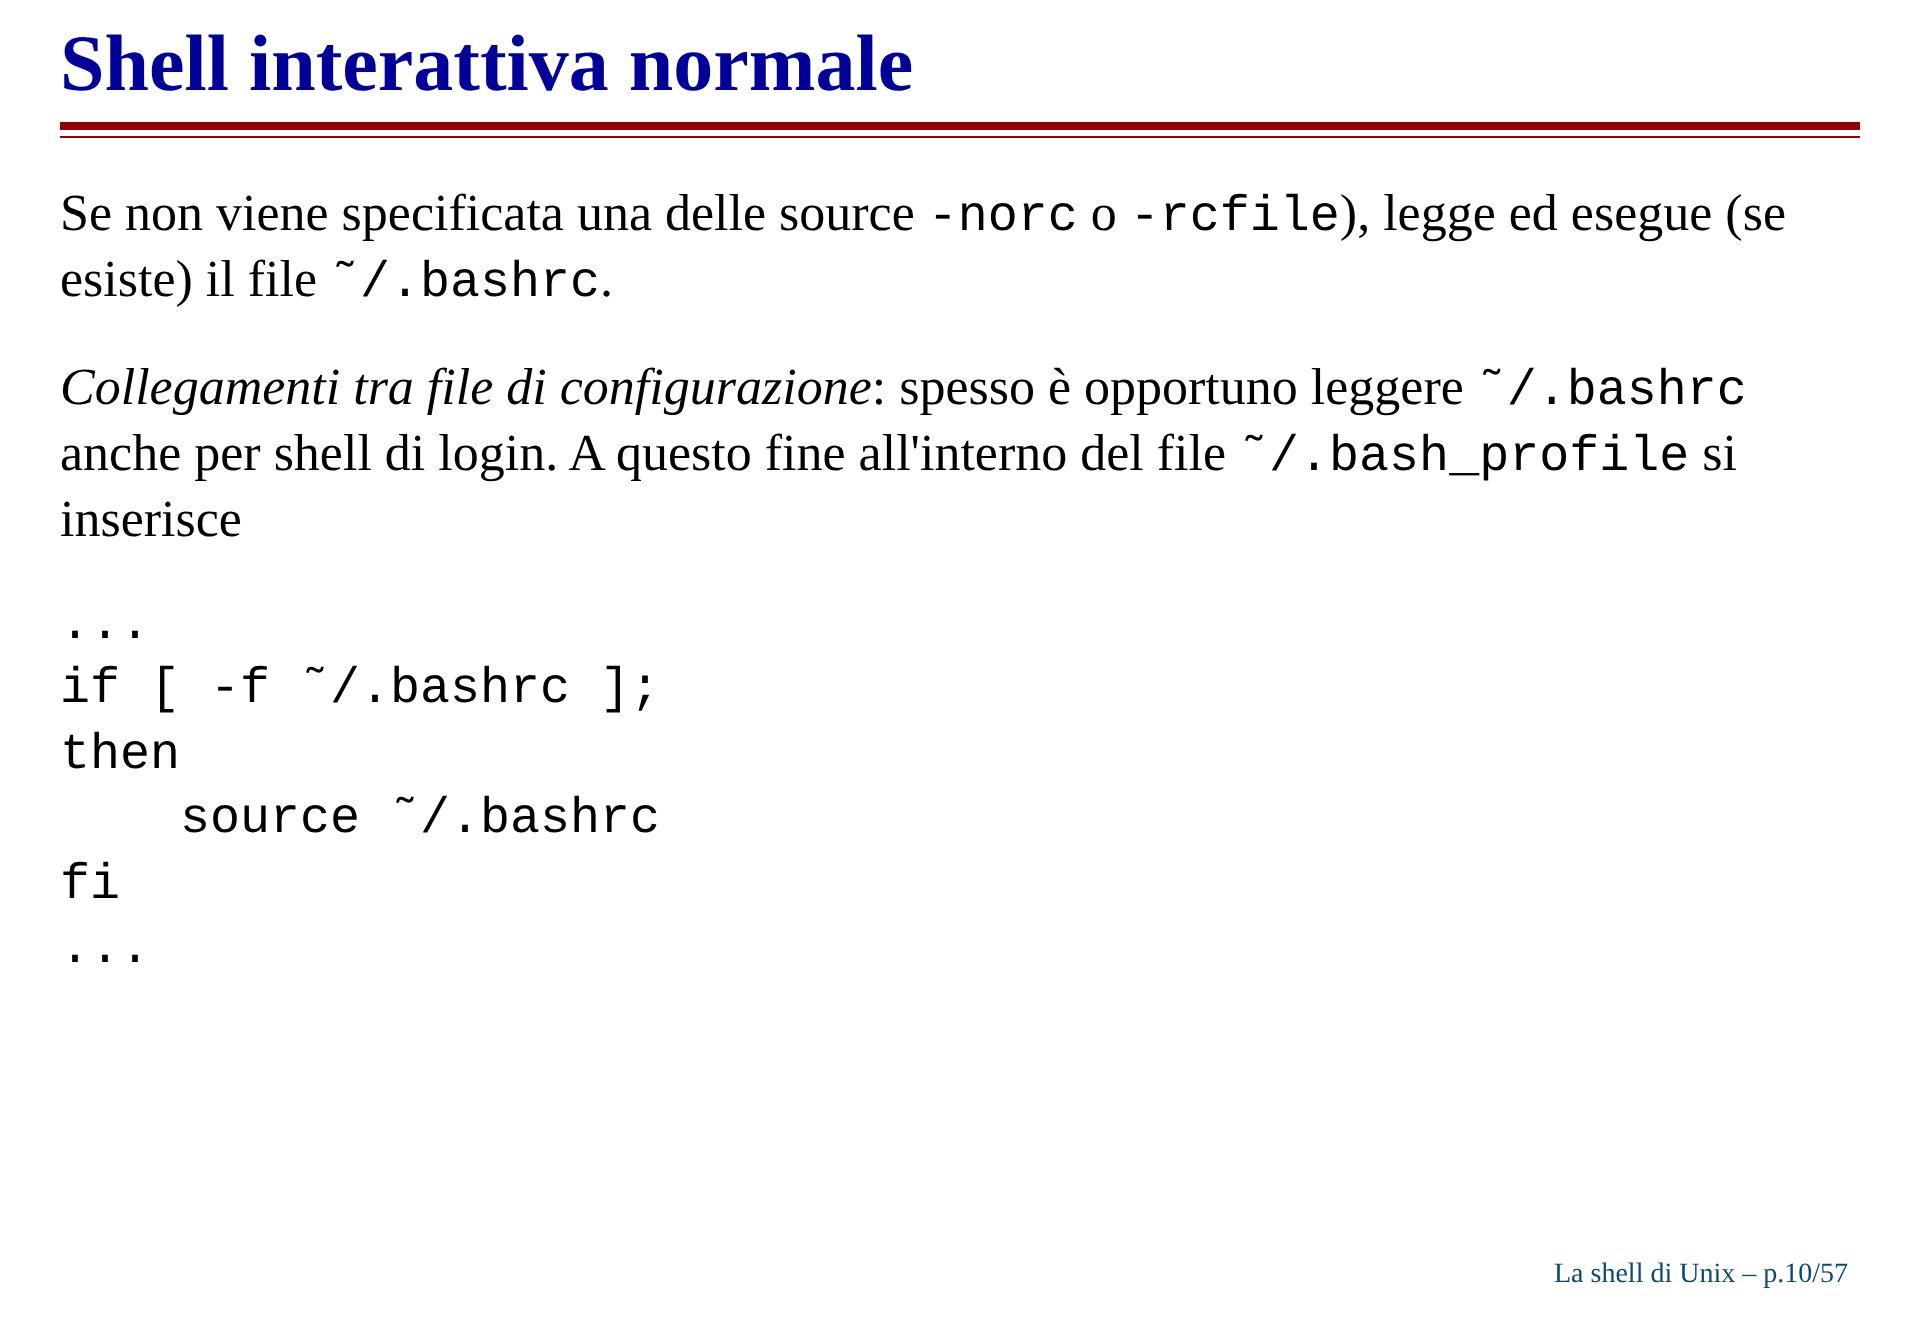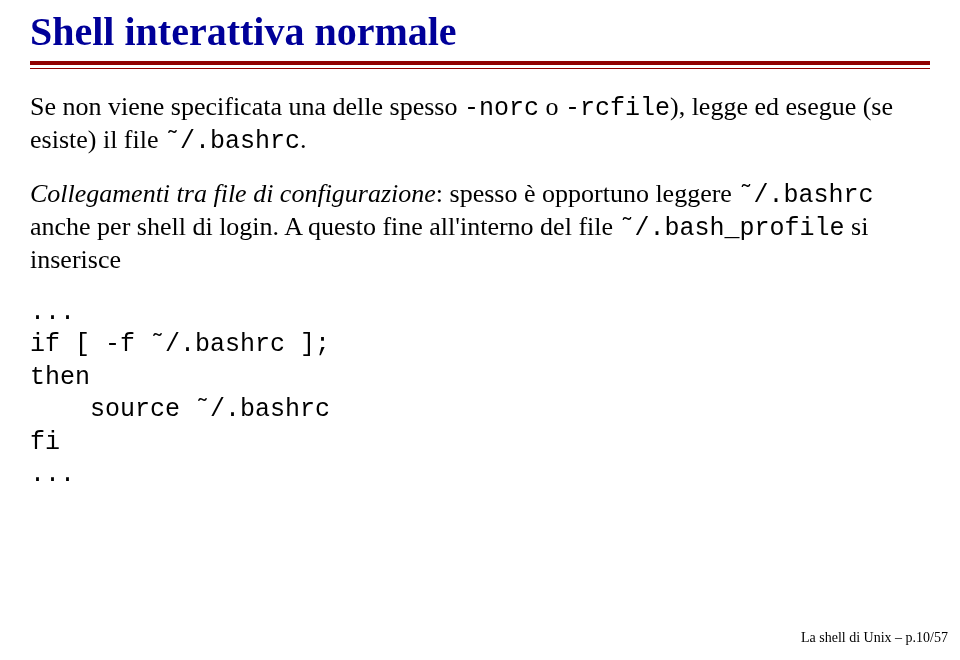--- a/index.html
+++ b/index.html
@@ -51,39 +51,39 @@
   }
   .codeblock {
     font-family: "Courier New", Courier, monospace;
     font-size: 25px;
     white-space: pre;
     line-height: 1.3;
     margin: 0 0 6px 0;
   }
   .footer {
     position: absolute;
-    right: 12px;
+    right: 36px;
     bottom: 14px;
     font-size: 14px;
-    color: #000000;
+    color: #0c4a6e;
     text-align: center;
   }
 </style>
 </head>
 <body>
 
 <div class="page">
 
   <h1 class="title">Shell interattiva normale</h1>
   <hr class="rule">
 
   <div class="body">
 
     <p class="para">
-      <span>Se non viene specificata una delle spesso </span><span class="mono">-norc</span><span> o </span><span class="mono">-rcfile</span><span>), legge ed esegue (se esiste) il file </span><span class="mono">˜/.bashrc</span><span>.</span>
+      <span>Se non viene specificata una delle source </span><span class="mono">-norc</span><span> o </span><span class="mono">-rcfile</span><span>), legge ed esegue (se esiste) il file </span><span class="mono">˜/.bashrc</span><span>.</span>
     </p>
 
     <p class="para">
       <span class="italic">Collegamenti tra file di configurazione</span><span>: spesso è opportuno leggere </span><span class="mono">˜/.bashrc</span><span> anche per shell di login. A questo fine all'interno del file </span><span class="mono">˜/.bash_profile</span><span> si inserisce</span>
     </p>
 
     <div class="codeblock">...
 if [ -f ˜/.bashrc ];
 then
     source ˜/.bashrc

